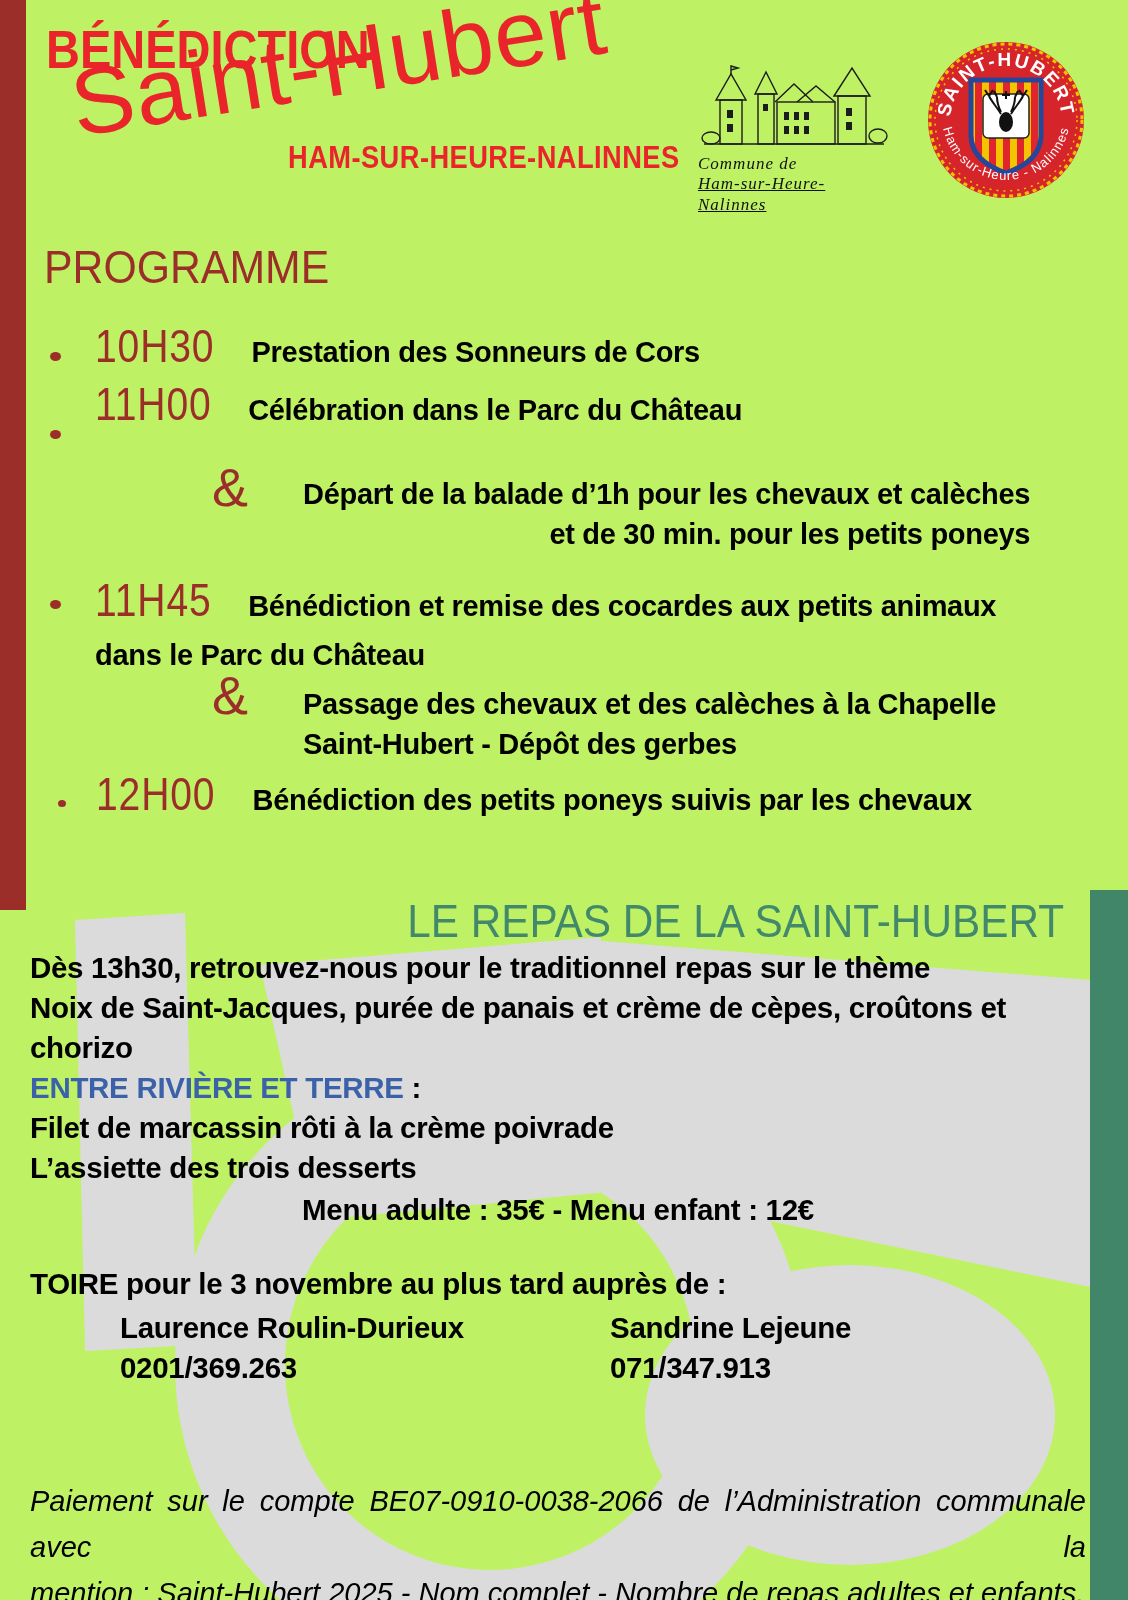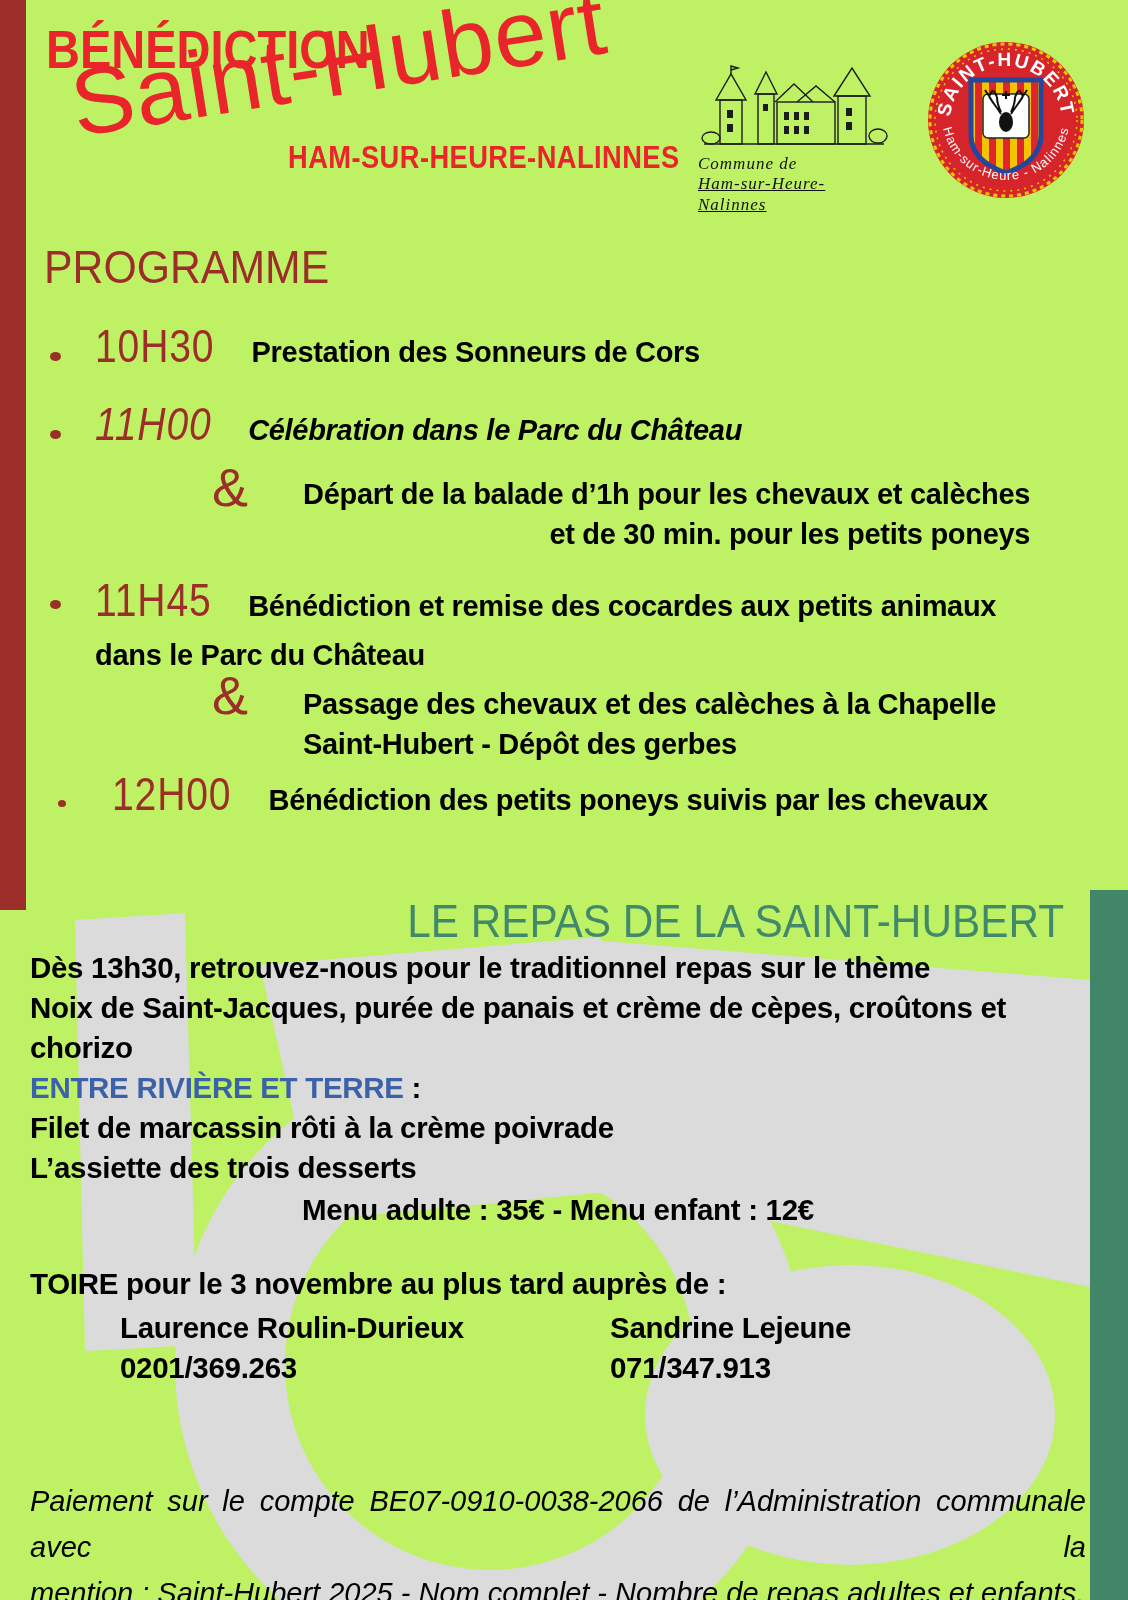--- a/index.html
+++ b/index.html
@@ -46,21 +46,21 @@
   
   .prog-head{left:44px;top:242px;font-size:46px;color:var(--dkred);
           transform:scaleX(.93);transform-origin:0 0;line-height:1.1;}
   .bullet{background:var(--dkred);border-radius:50%;}
   .b1{left:50px;top:352px;width:11px;height:9px;}
   .b2{left:50px;top:430px;width:11px;height:9px;}
   .b3{left:50px;top:600px;width:11px;height:9px;}
   .b4{left:58px;top:800px;width:8px;height:7px;}
 
   .prow{left:95px;right:40px;line-height:44px;}
-  .r1{top:326px;} .r2{top:404px;font-style:italic;} .r3{top:580px;width:930px;right:auto;} .r4{top:774px;left:112px;}
+  .r1{top:326px;} .r2{top:384px;} .r3{top:580px;width:930px;right:auto;} .r4{top:774px;left:96px;}
   .time{display:inline-block;font-size:46px;line-height:40px;color:var(--dkred);
         transform:scaleX(.85);transform-origin:0 80%;letter-spacing:1px;margin-right:16px;
         vertical-align:baseline;}
   .ptext{font-size:29px;font-weight:bold;letter-spacing:-.3px;}
 
   .amp{font-size:54px;color:var(--dkred);line-height:1;}
   .a1{left:212px;top:460px;} .a2{left:212px;top:668px;}
   .sub{font-size:29px;font-weight:bold;letter-spacing:-.3px;line-height:40px;}
   .s1{left:303px;top:474px;text-align:right;} .s2{left:303px;top:684px;}
 

